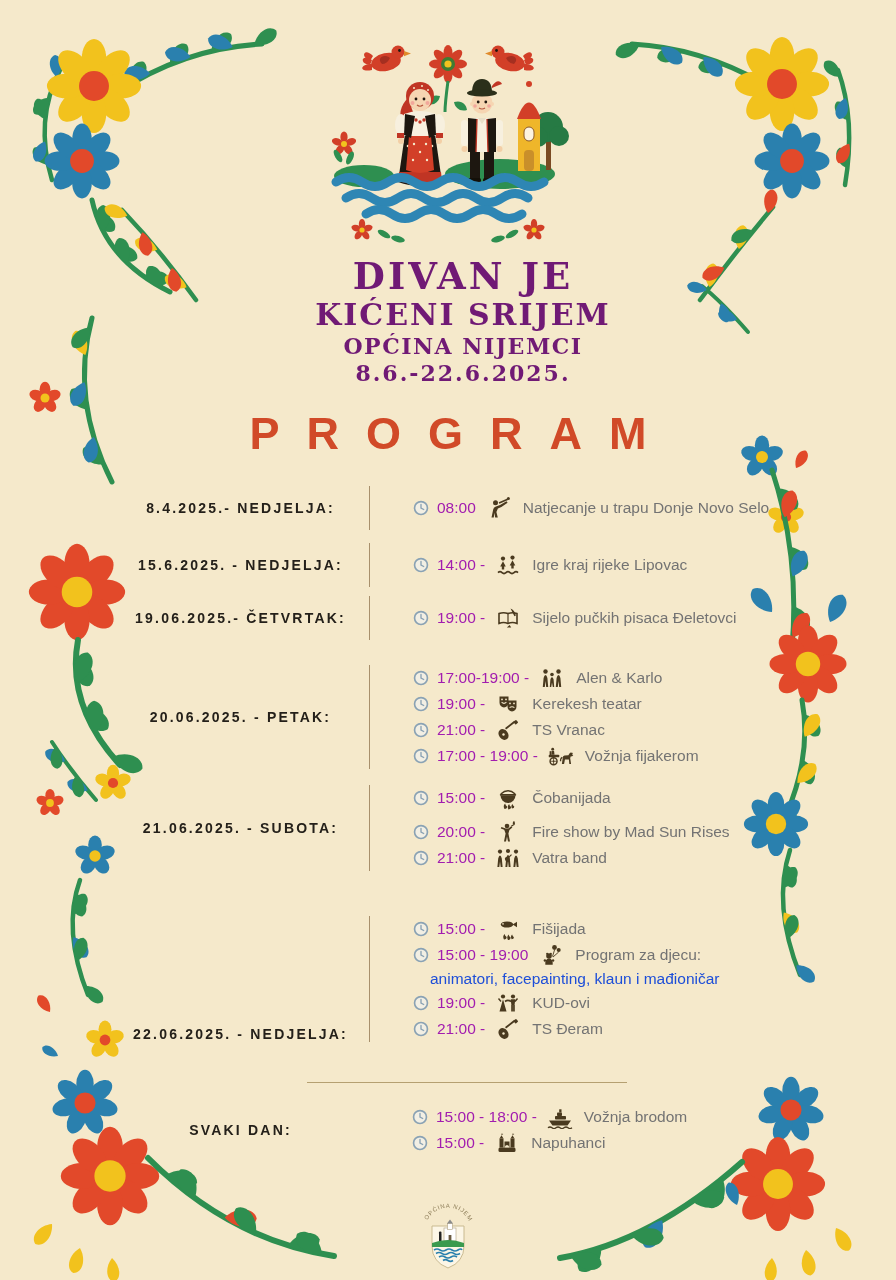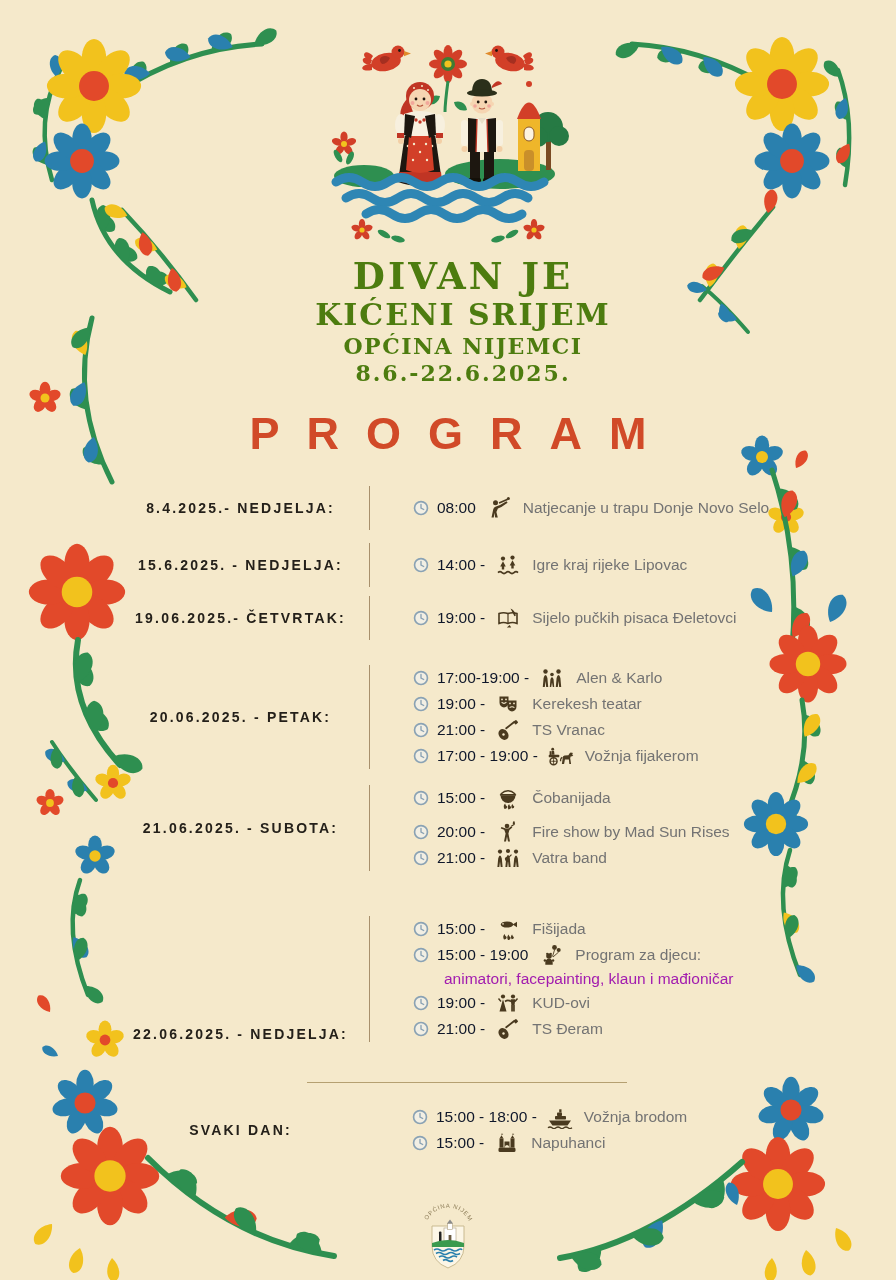--- a/index.html
+++ b/index.html
@@ -1,21 +1,21 @@
 <!DOCTYPE html>
 <html><head>
 <meta charset="utf-8">
 <style>
   html,body{margin:0;padding:0;background:#e9ddc0;}
   .poster{position:relative;width:896px;height:1280px;margin:0 auto;background:#f5e9cb;
           overflow:hidden;font-family:"Liberation Sans",sans-serif;}
   .poster *{box-sizing:border-box;}
   #decor{position:absolute;left:0;top:0;width:896px;height:1280px;}
   .logo{position:absolute;left:50%;top:24px;transform:translateX(-50%);}
-  .titles{position:absolute;top:256px;left:0;right:0;text-align:center;color:#4d7c0f;
+  .titles{position:absolute;top:256px;left:0;right:0;text-align:center;color:#701a75;
           font-family:"DejaVu Serif",serif;font-weight:bold;margin-left:30px;}
   .t1{font-size:37px;letter-spacing:3px;line-height:40px;}
   .t2{font-size:30px;letter-spacing:2px;line-height:33px;margin-top:2px;}
   .t3{font-size:22px;letter-spacing:1.5px;line-height:25px;margin-top:3px;}
   .t4{font-size:22px;letter-spacing:2px;line-height:25px;margin-top:2px;}
   .program{position:absolute;top:408px;left:0;right:0;text-align:center;font-size:45px;
            font-weight:bold;color:#d14a28;letter-spacing:27px;text-indent:27px;}
   .schedule{position:absolute;left:112px;top:486px;width:692px;}
   .group{display:flex;align-items:center;}
   .group.top{align-items:flex-end;}
@@ -23,24 +23,24 @@
   .g5{margin-top:16px;}.g6{margin-top:45px;}
   .date-cell{width:257px;text-align:center;font-weight:bold;font-size:14px;
              letter-spacing:2.2px;color:#24201a;}
   .group.top .date-cell{padding-top:3px;}
   .events{border-left:1.6px solid #a8906c;padding-left:42px;flex:1;}
   .events.nodiv{border-left:none;}
   .pad-v{padding-top:9px;padding-bottom:9px;}
   .event-main{display:flex;align-items:center;height:26px;}
   .mt8{margin-top:8px;}
   .clock{flex:0 0 auto;}
-  .time{margin:0 8px 0 7px;font-size:15.5px;color:#0f172a;white-space:pre;}
+  .time{margin:0 8px 0 7px;font-size:15.5px;color:#a21caf;white-space:pre;}
   .evicon-wrap{width:30px;display:flex;justify-content:center;margin-right:9px;flex:0 0 auto;}
   .label{font-size:15.5px;color:#737373;white-space:nowrap;}
-  .event-sub{font-size:15.5px;color:#a21caf;margin-left:32px;height:22px;line-height:22px;}
+  .event-sub{font-size:15.5px;color:#1d4ed8;margin-left:18px;height:22px;line-height:22px;}
   .section-divider{border:none;border-top:1.5px solid #b5a071;width:320px;
                    margin:40px 0 21px 195px;}
   .crest{position:absolute;left:50%;top:1198px;transform:translateX(-50%);}
 </style>
 </head>
 <body>
 
 <svg width="0" height="0" style="position:absolute">
   <defs>
     <symbol id="clock-icon" viewBox="0 0 24 24">

